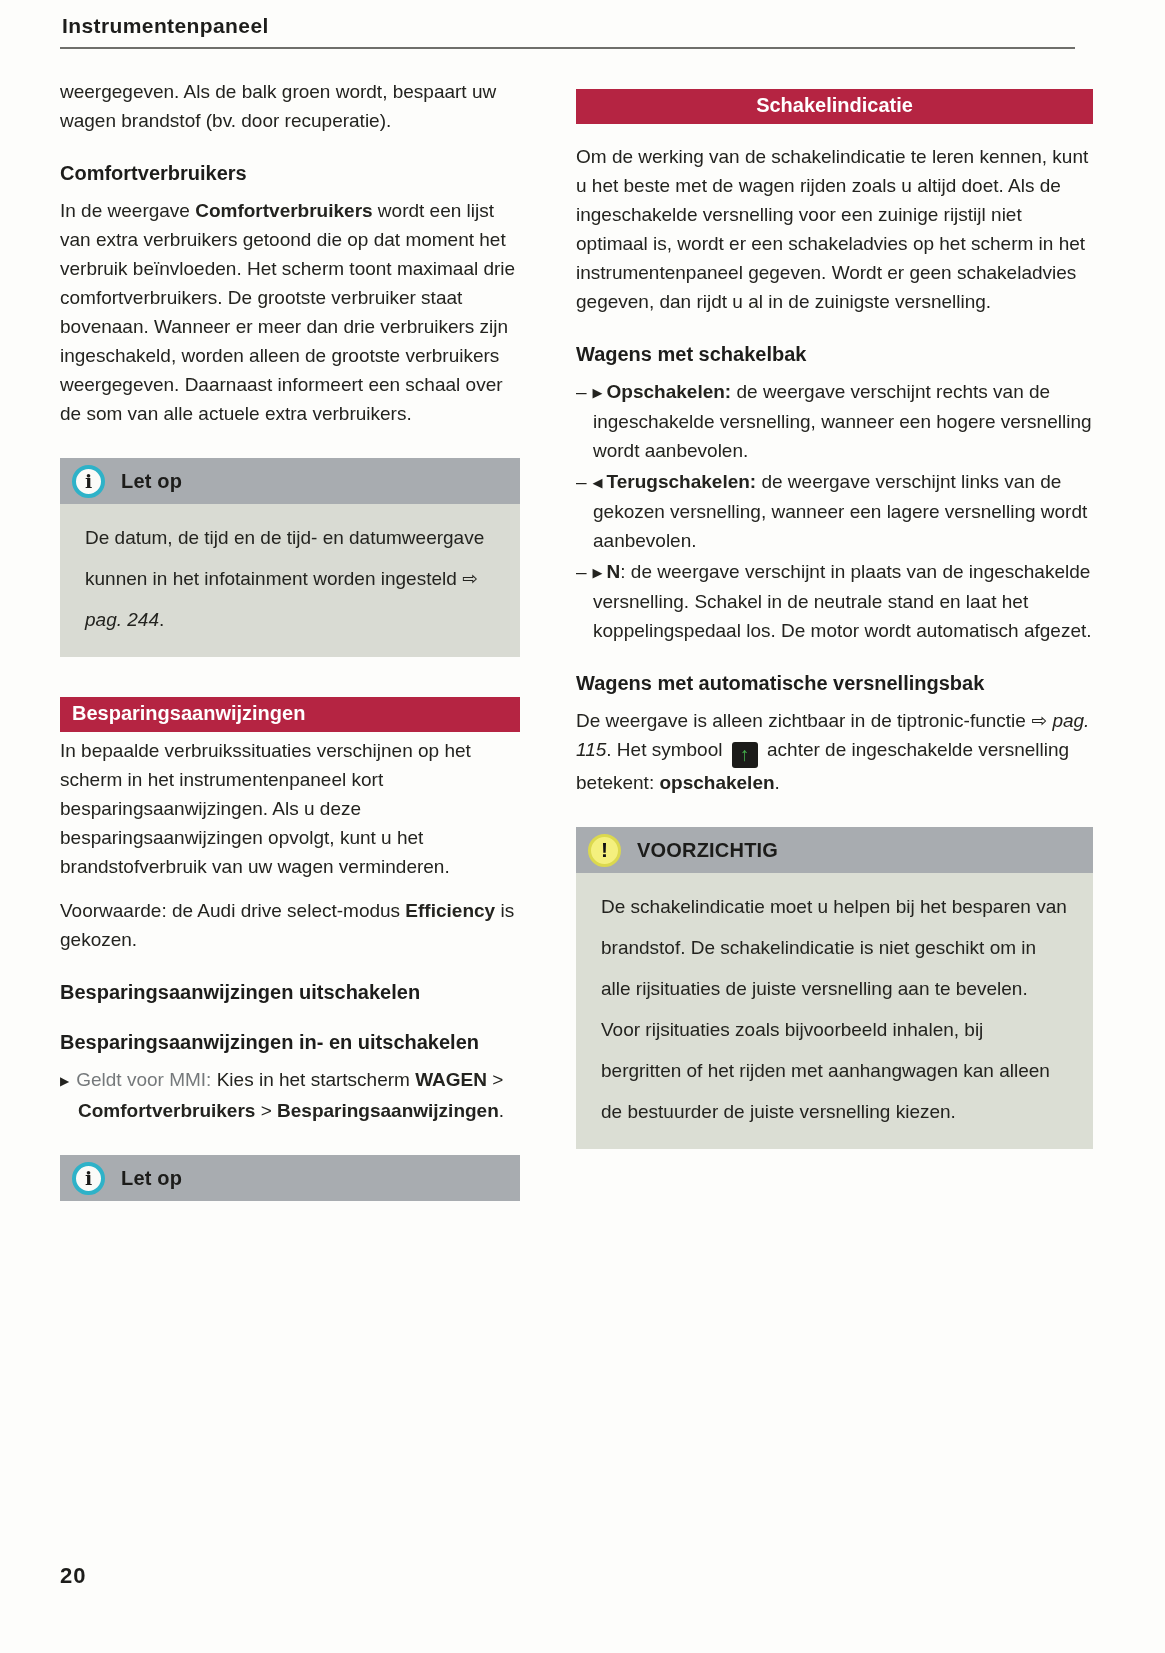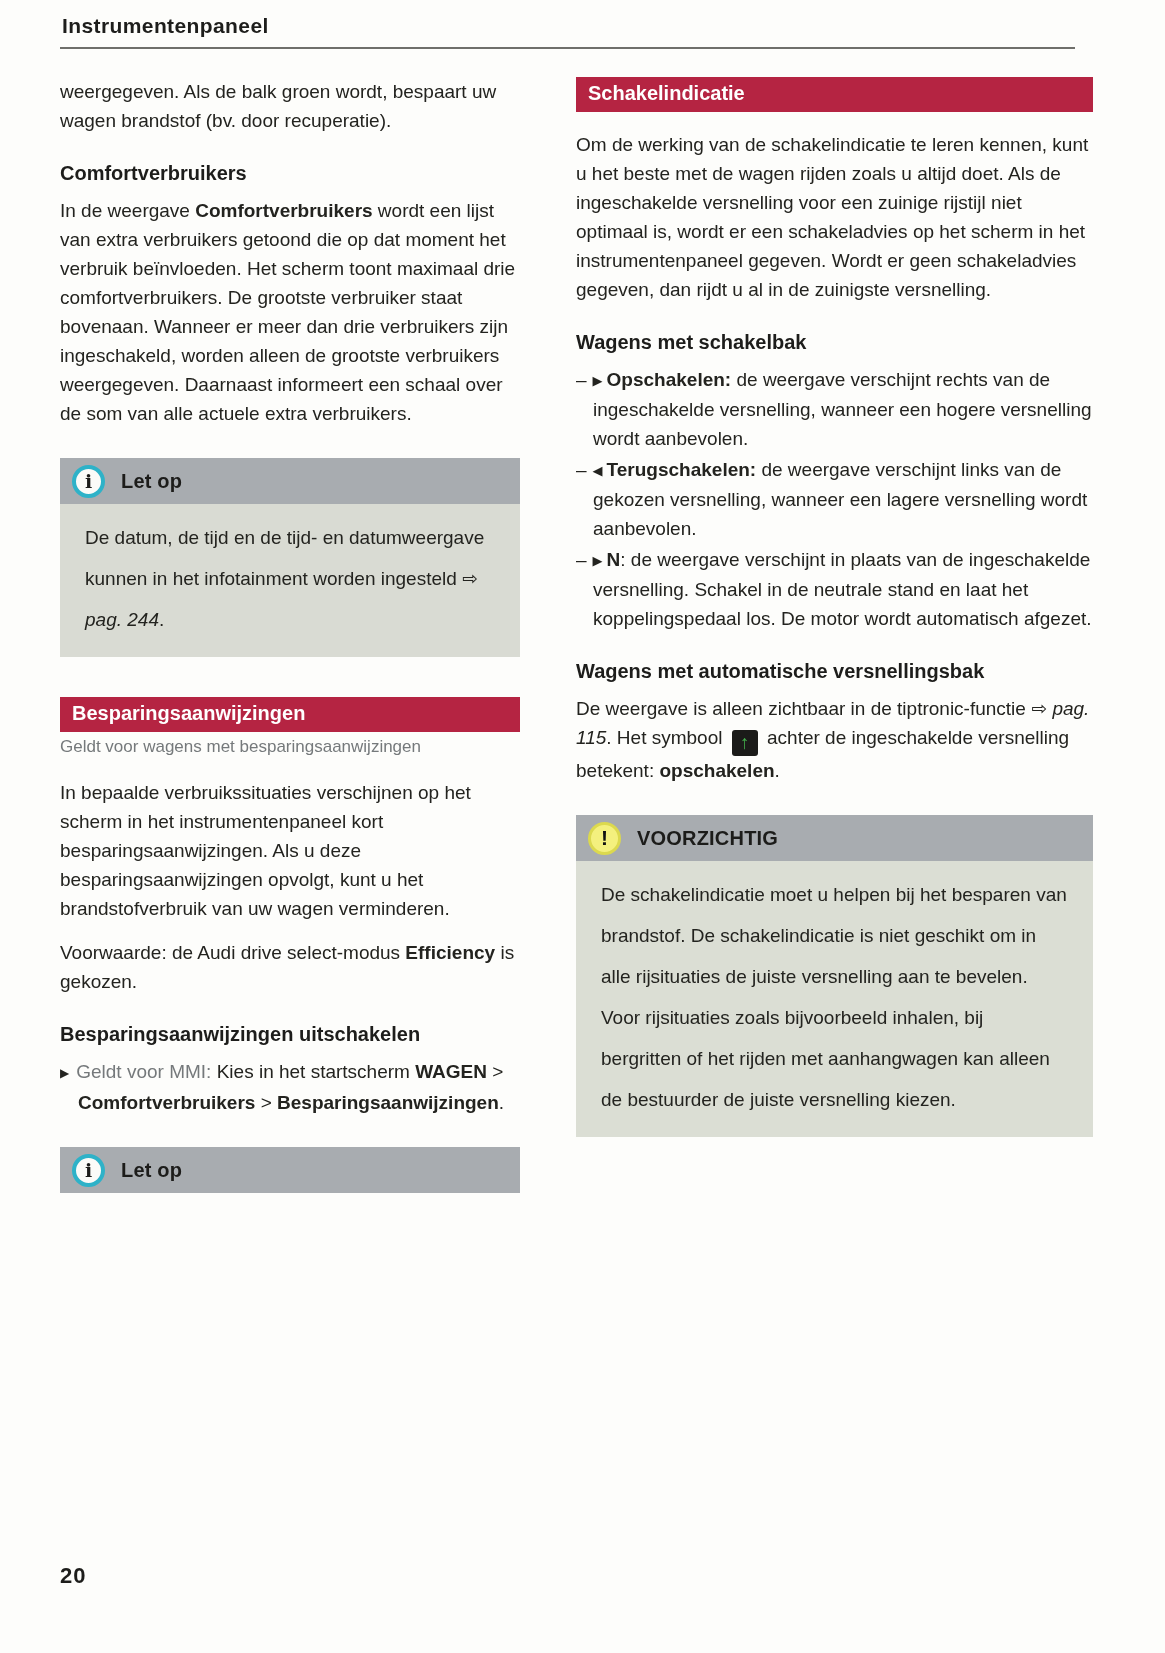--- a/index.html
+++ b/index.html
@@ -31,21 +31,21 @@
   .columns{display:grid;grid-template-columns:460px 517px;column-gap:56px;margin-top:28px;}
   .col{min-width:0;}
 
   p.body-text{font-size:19px;line-height:29px;margin:0 0 15px;}
   h3.sub-heading{font-size:20px;font-weight:700;margin:27px 0 11px;color:#1d1d1b;}
 
   .red-bar{
     background:var(--red);color:#fff;font-size:20px;font-weight:700;
     padding:5px 12px 7px;margin:40px 0 4px;
   }
-  .red-bar.first{margin-top:0;}
+  .red-bar.first{margin-top:12px;text-align:center;}
   .section-subtitle{color:var(--gray);font-size:17px;line-height:22px;margin:4px 0 20px;}
 
   .note-box{margin:30px 0 0;}
   .note-header{
     background:var(--note-head);display:flex;align-items:center;
     padding:6px 12px;gap:16px;min-height:46px;
   }
   .icon-circle{
     width:33px;height:33px;border-radius:50%;flex:0 0 auto;
     display:flex;align-items:center;justify-content:center;
@@ -116,28 +116,28 @@
           <div class="note-header">
             <span class="icon-circle info-ring">
                 <span>i</span>
               </span>
             <span class="note-title">Let op</span>
           </div>
           <div class="note-body"><span>De datum, de tijd en de tijd- en datumweergave kunnen in het infotainment worden ingesteld </span><span>⇨ </span><span class="seg-i">pag. 244</span><span>.</span></div>
         </section>
 
         <div class="red-bar">Besparingsaanwijzingen</div>
-        <div class="section-subtitle">Geldt voor wagens met besparingsaanwijzingen</div>
 
         <p class="body-text"><span>In bepaalde verbruikssituaties verschijnen op het scherm in het instrumentenpaneel kort besparingsaanwijzingen. Als u deze besparingsaanwijzingen opvolgt, kunt u het brandstofverbruik van uw wagen verminderen.</span></p>
         <p class="body-text"><span>Voorwaarde: de Audi drive select-modus </span><span class="seg-b">Efficiency</span><span> is gekozen.</span></p>
 
         <h3 class="sub-heading">Besparingsaanwijzingen uitschakelen</h3>
 
 
+        <h3 class="sub-heading">Besparingsaanwijzingen in- en uitschakelen</h3>
 
         <p class="bullet-item"><span class="bullet-tri">▶</span><span><span class="seg-g">Geldt voor MMI:</span><span> Kies in het startscherm </span><span class="seg-b">WAGEN</span><span> &gt; </span><span class="seg-b">Comfortverbruikers</span><span> &gt; </span><span class="seg-b">Besparingsaanwijzingen</span><span>.</span></span></p>
 
         <section class="note-box">
           <div class="note-header">
             <span class="icon-circle info-ring">
                 <span>i</span>
               </span>
             <span class="note-title">Let op</span>
           </div>

